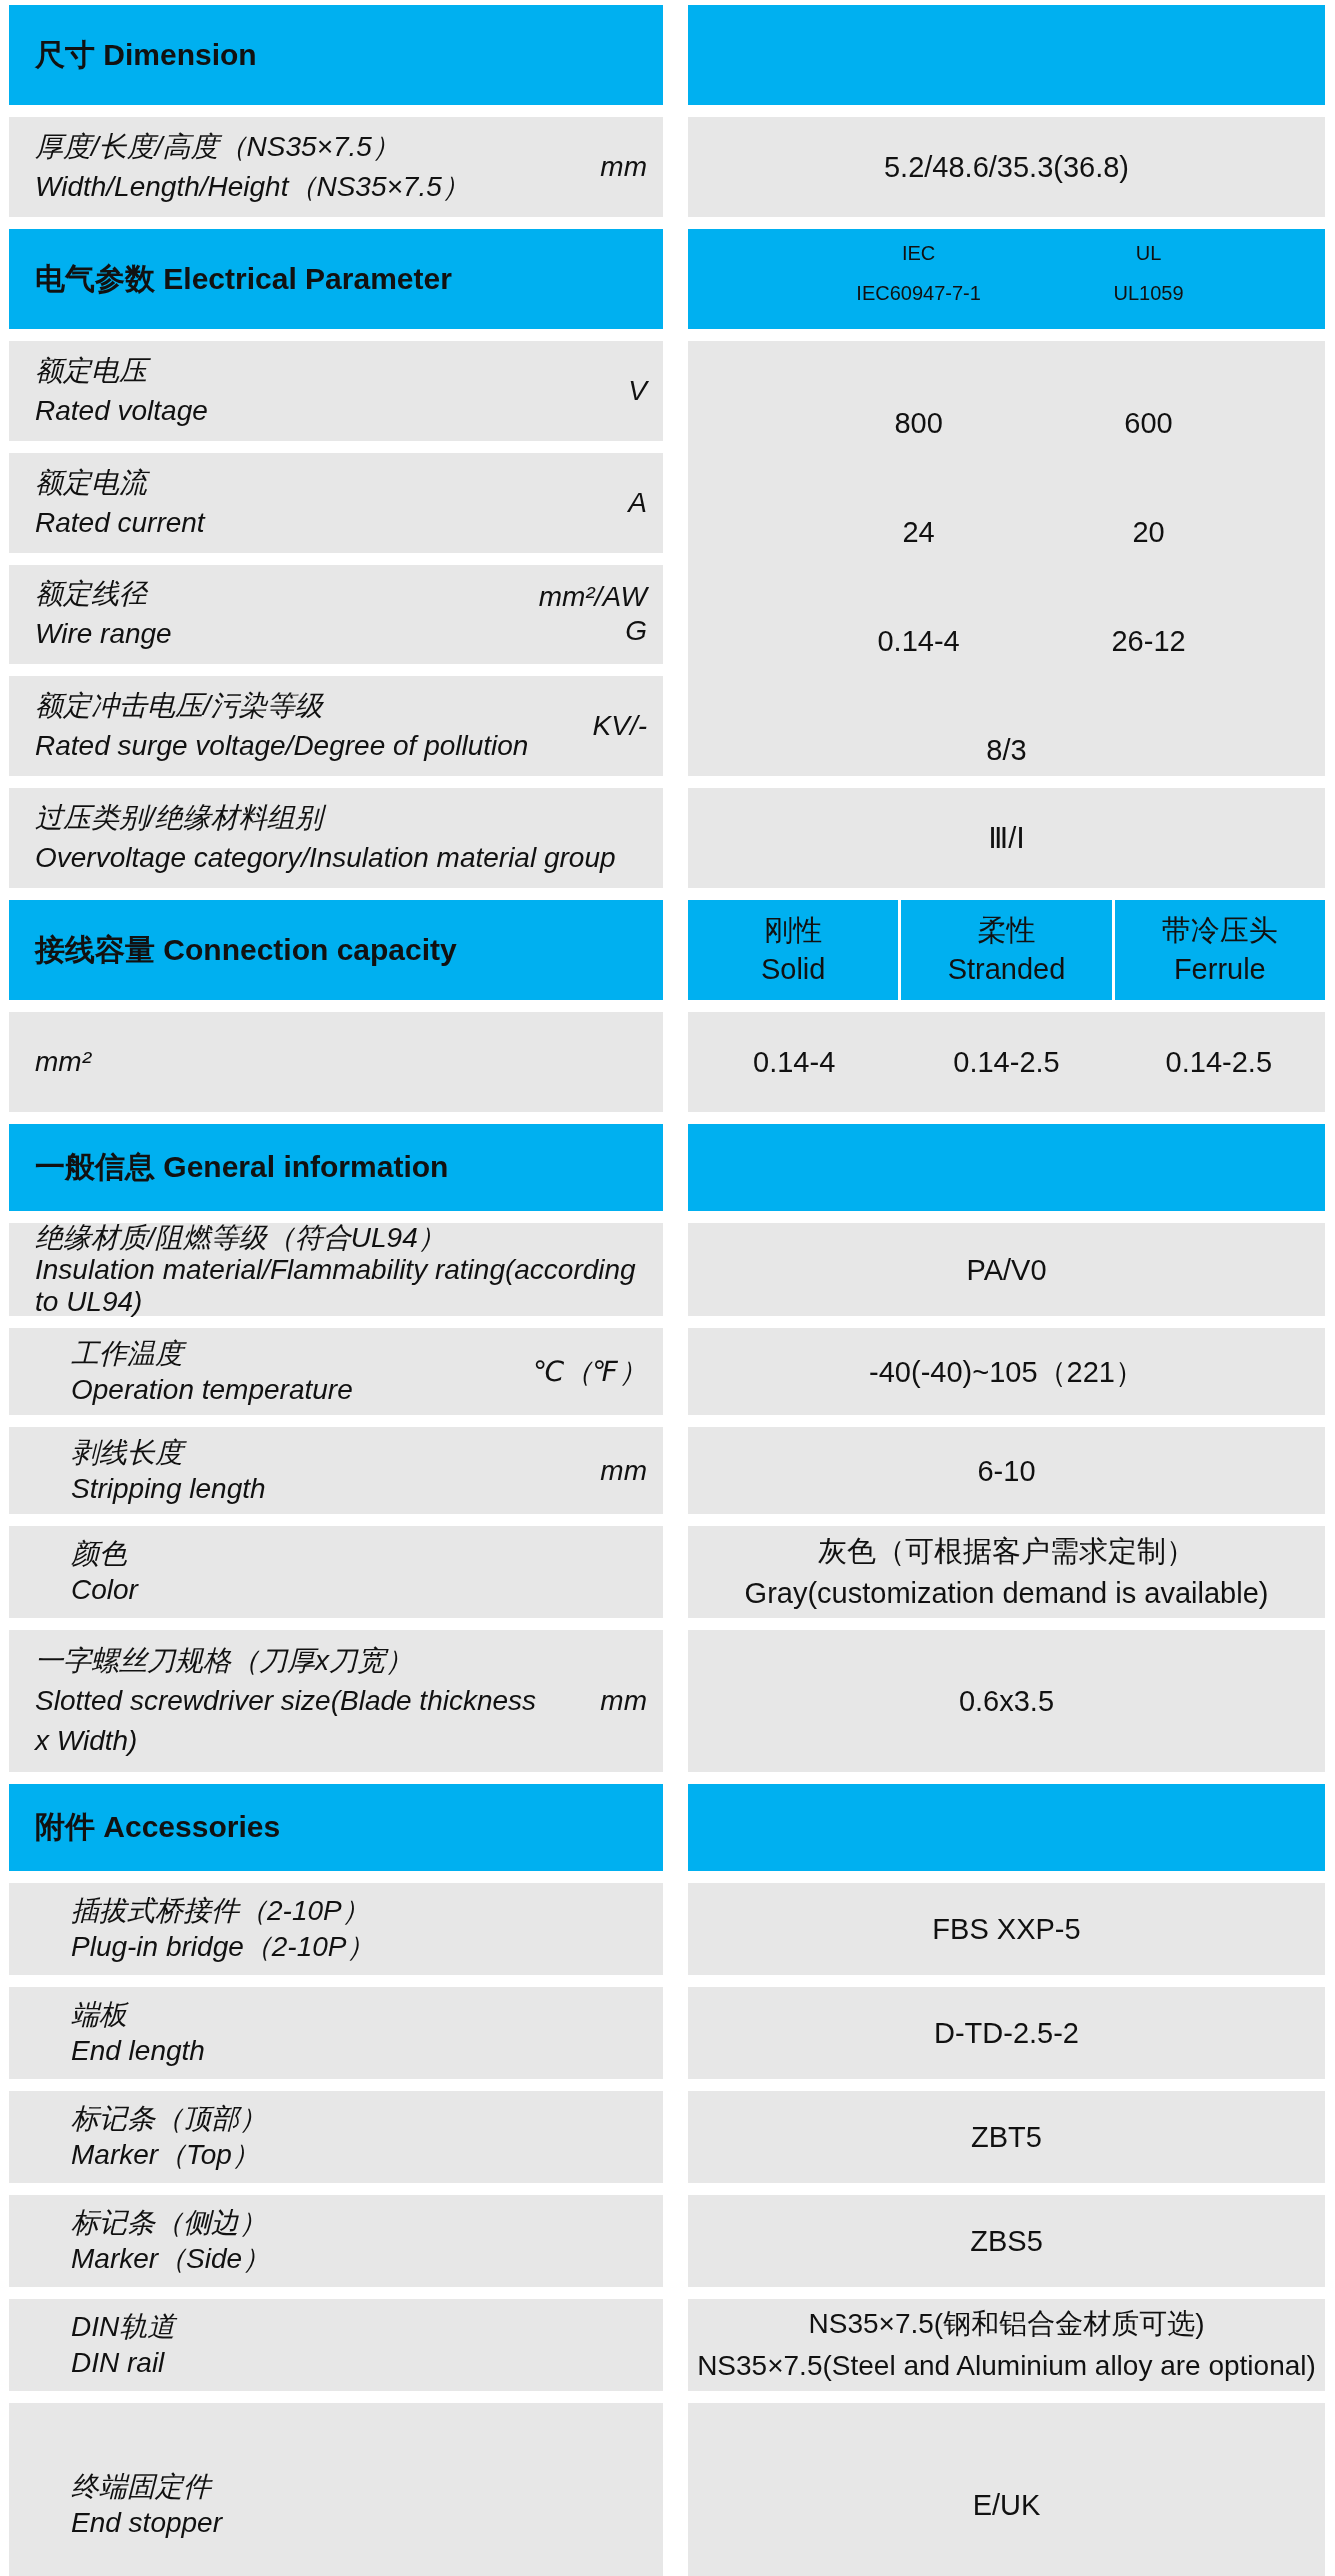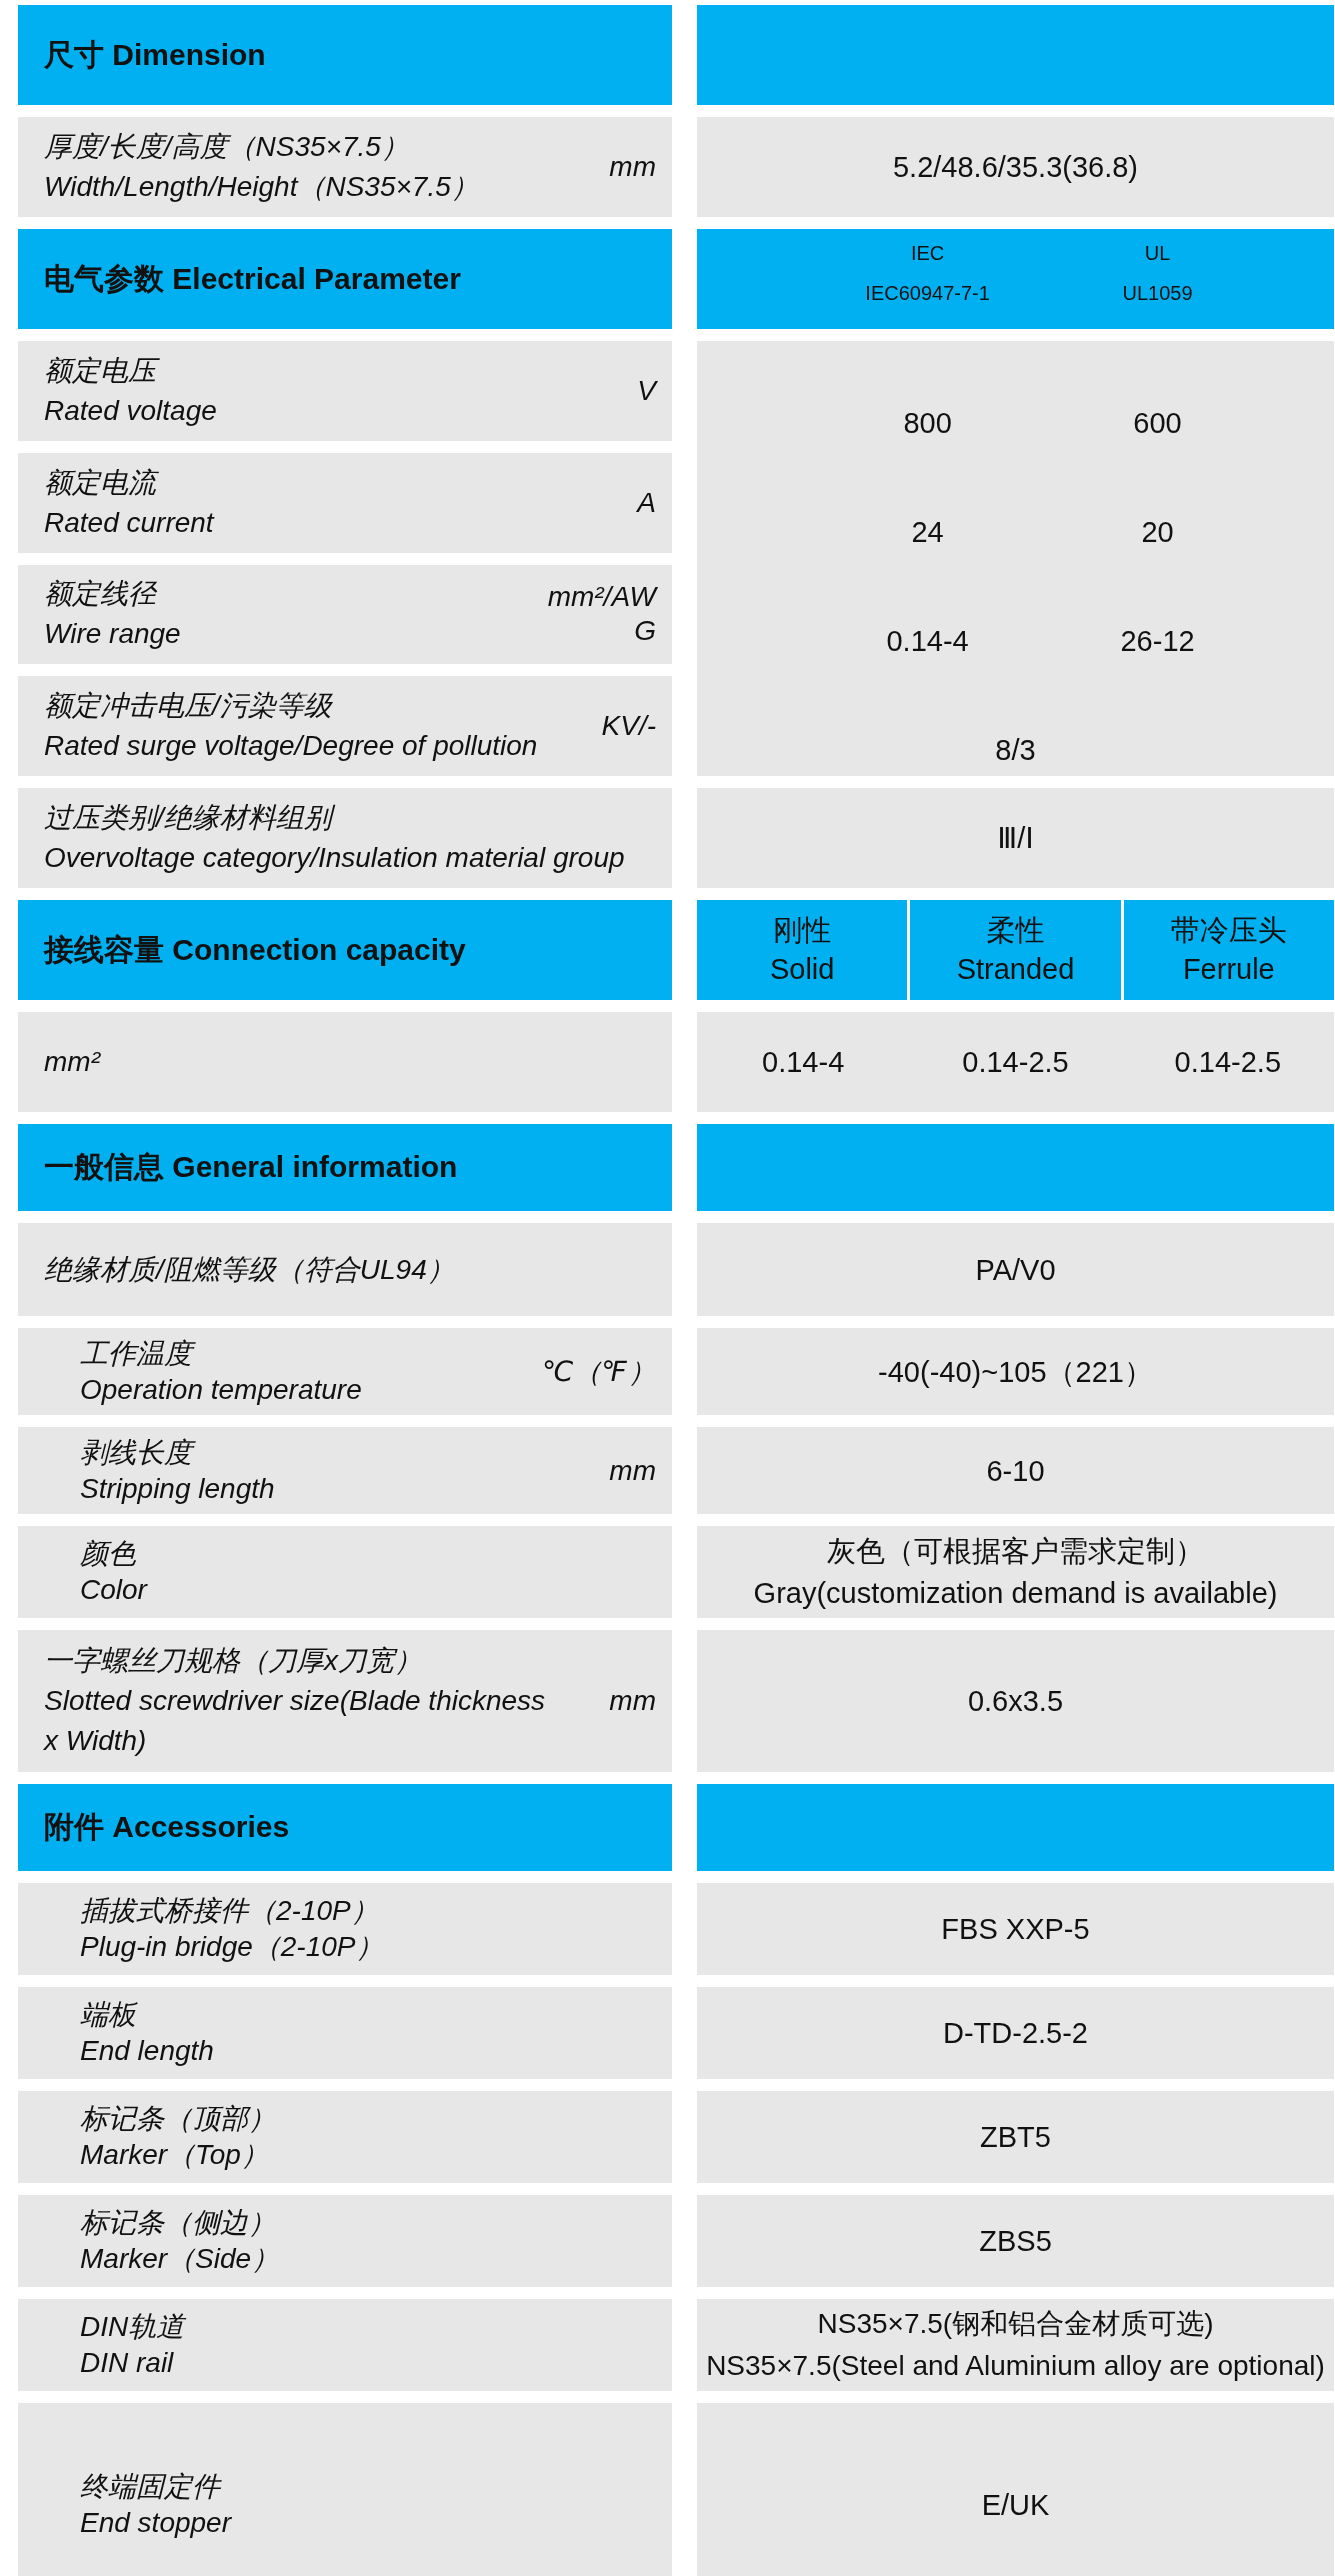--- a/index.html
+++ b/index.html
@@ -6,21 +6,21 @@
     --accent:#00b0f0;
     --rowbg:#e7e7e7;
     --txt:#111111;
   }
   html,body{margin:0;padding:0;background:#ffffff;}
   body{
     width:1335px;height:2576px;overflow:hidden;
     font-family:"Liberation Sans","DejaVu Sans",sans-serif;
     color:var(--txt);
   }
-  .page{box-sizing:border-box;width:1335px;height:2576px;padding:5px 13px 0 18px;}
+  .page{box-sizing:border-box;width:1335px;height:2576px;padding:5px 13px 0 9px;}
   .band{display:flex;gap:25px;margin-bottom:12px;}
   .lcol{width:654px;flex:0 0 654px;display:flex;flex-direction:column;}
   .rcol{width:637px;flex:0 0 637px;display:flex;flex-direction:column;}
   .h100{height:100px;} .h93{height:93px;} .h92{height:92px;} .h87{height:87px;}
   .h142{height:142px;} .h436{height:435px;} .hfill{height:204px;}
   .mt10{margin-top:10px;}
   .hdr{
     background:var(--accent);display:flex;align-items:center;
     padding-left:26px;font-weight:bold;font-size:30px;box-sizing:border-box;height:100%;
   }
@@ -223,20 +223,21 @@
     <div class="rcol">
         <div class="hdrblock"></div>
       </div>
   </div>
 
   <div class="band h93">
     <div class="lcol">
       <div class="cell lines3">
         <div class="lbl">
           <span>绝缘材质/阻燃等级（符合UL94）</span>
+          <span>Insulation material/Flammability rating(according to UL94)</span>
         </div>
       </div>
     </div>
     <div class="rcol">
       <div class="vcell">PA/V0</div>
     </div>
   </div>
 
   <div class="band h87">
     <div class="lcol">

